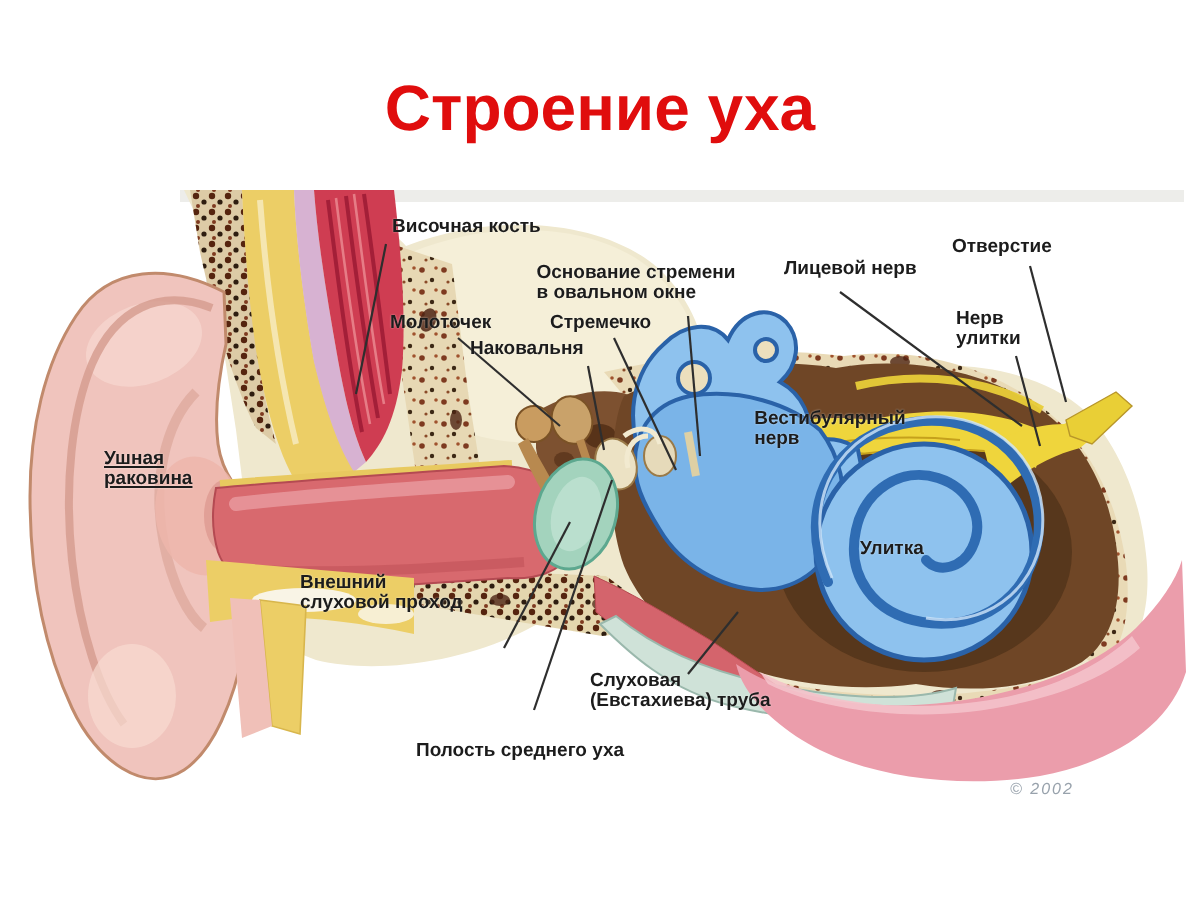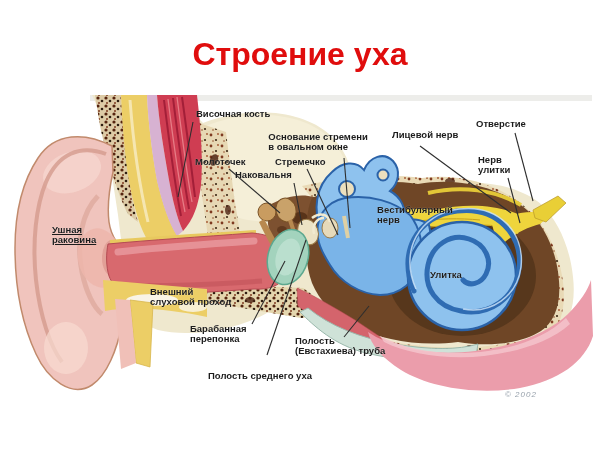--- a/index.html
+++ b/index.html
@@ -215,22 +215,20 @@
         <div class="lbl" style="left: 476px; top: 119px;">Отверстие</div>
         <div class="lbl" style="left: 478px; top: 155px;">Нерв
 улитки</div>
         <div class="lbl c" style="left: 415px; top: 205px;">Вестибулярный
 нерв</div>
         <div class="lbl" style="left: 52px; top: 225px; text-decoration: underline;">Ушная
 раковина</div>
         <div class="lbl" style="left: 150px; top: 255px; margin-top: 32px;">Внешний
 слуховой проход</div>
         <div class="lbl" style="left: 430px; top: 270px;">Улитка</div>
-        <div class="lbl" style="left: 190px; top: 324px;">Барабанная
-перепонка</div>
-        <div class="lbl" style="left: 295px; top: 336px;">Полость
+        <div class="lbl" style="left: 295px; top: 336px;">Слуховая
 (Евстахиева) труба</div>
         <div class="lbl" style="left: 208px; top: 355px; margin-top: 16px;">Полость среднего уха</div>
       </div>
   </div>
 
   <div class="sig">© 2002</div>
 </div>
 
 </body></html>

